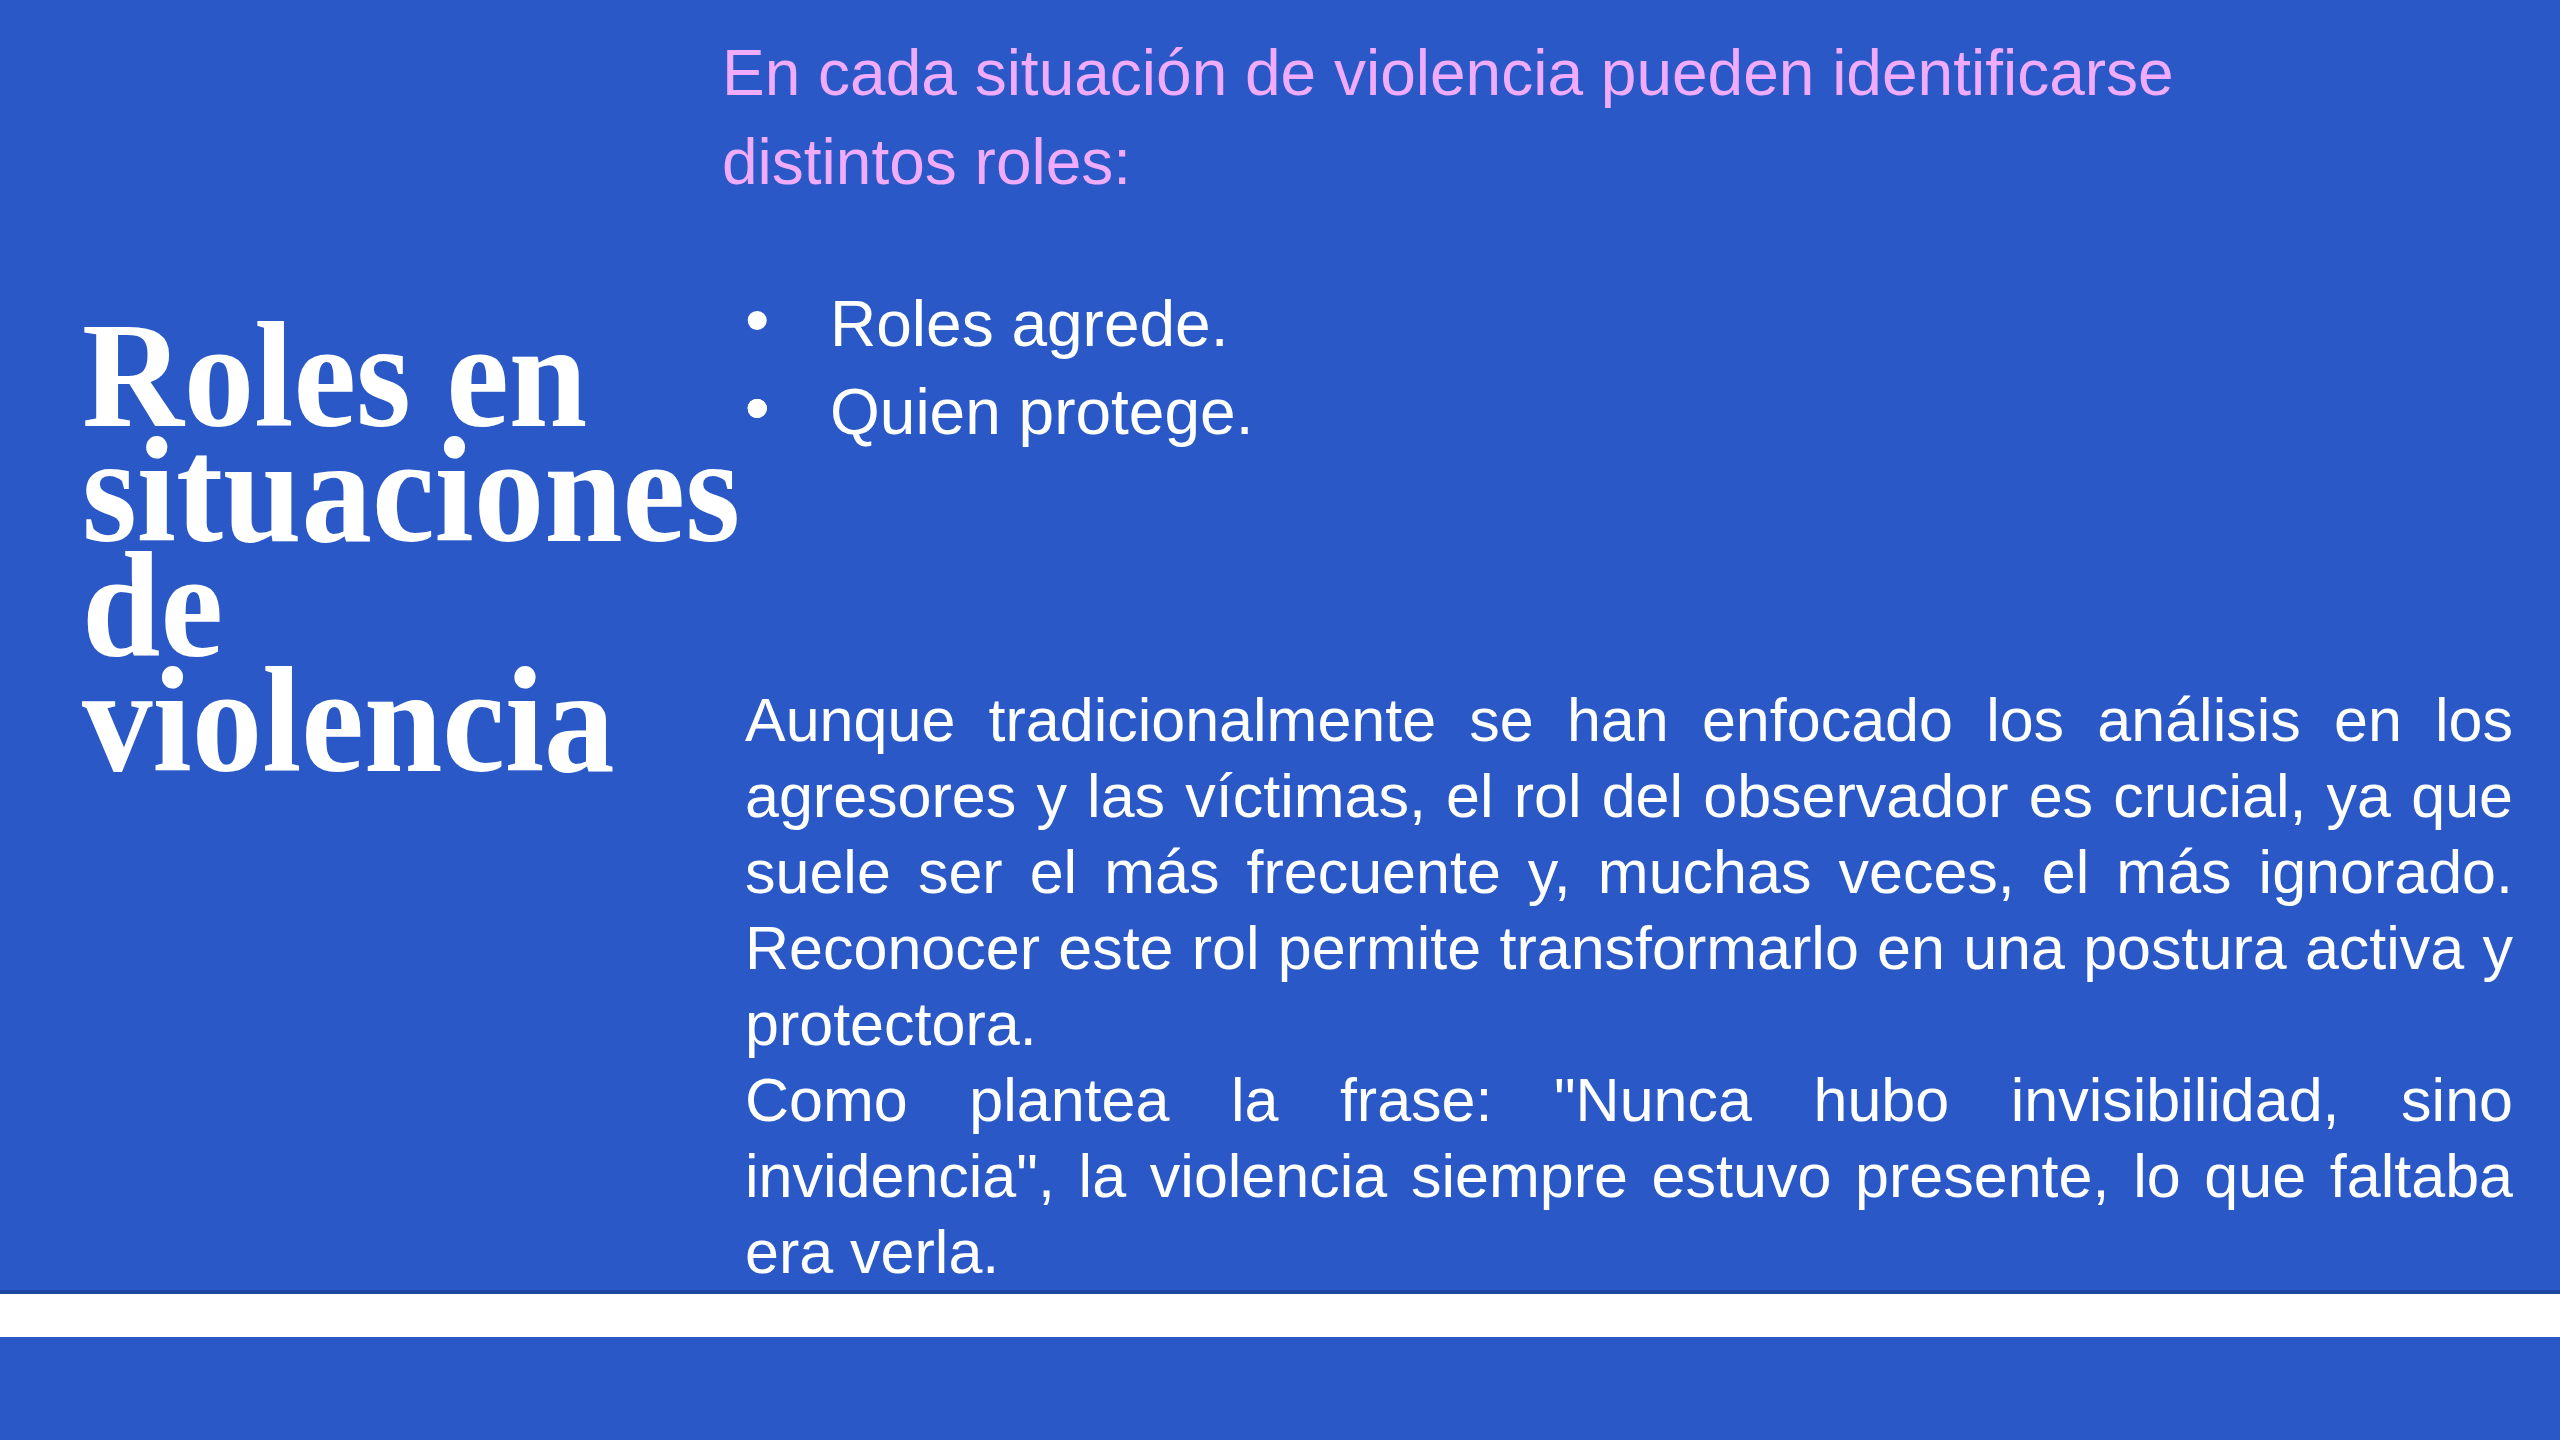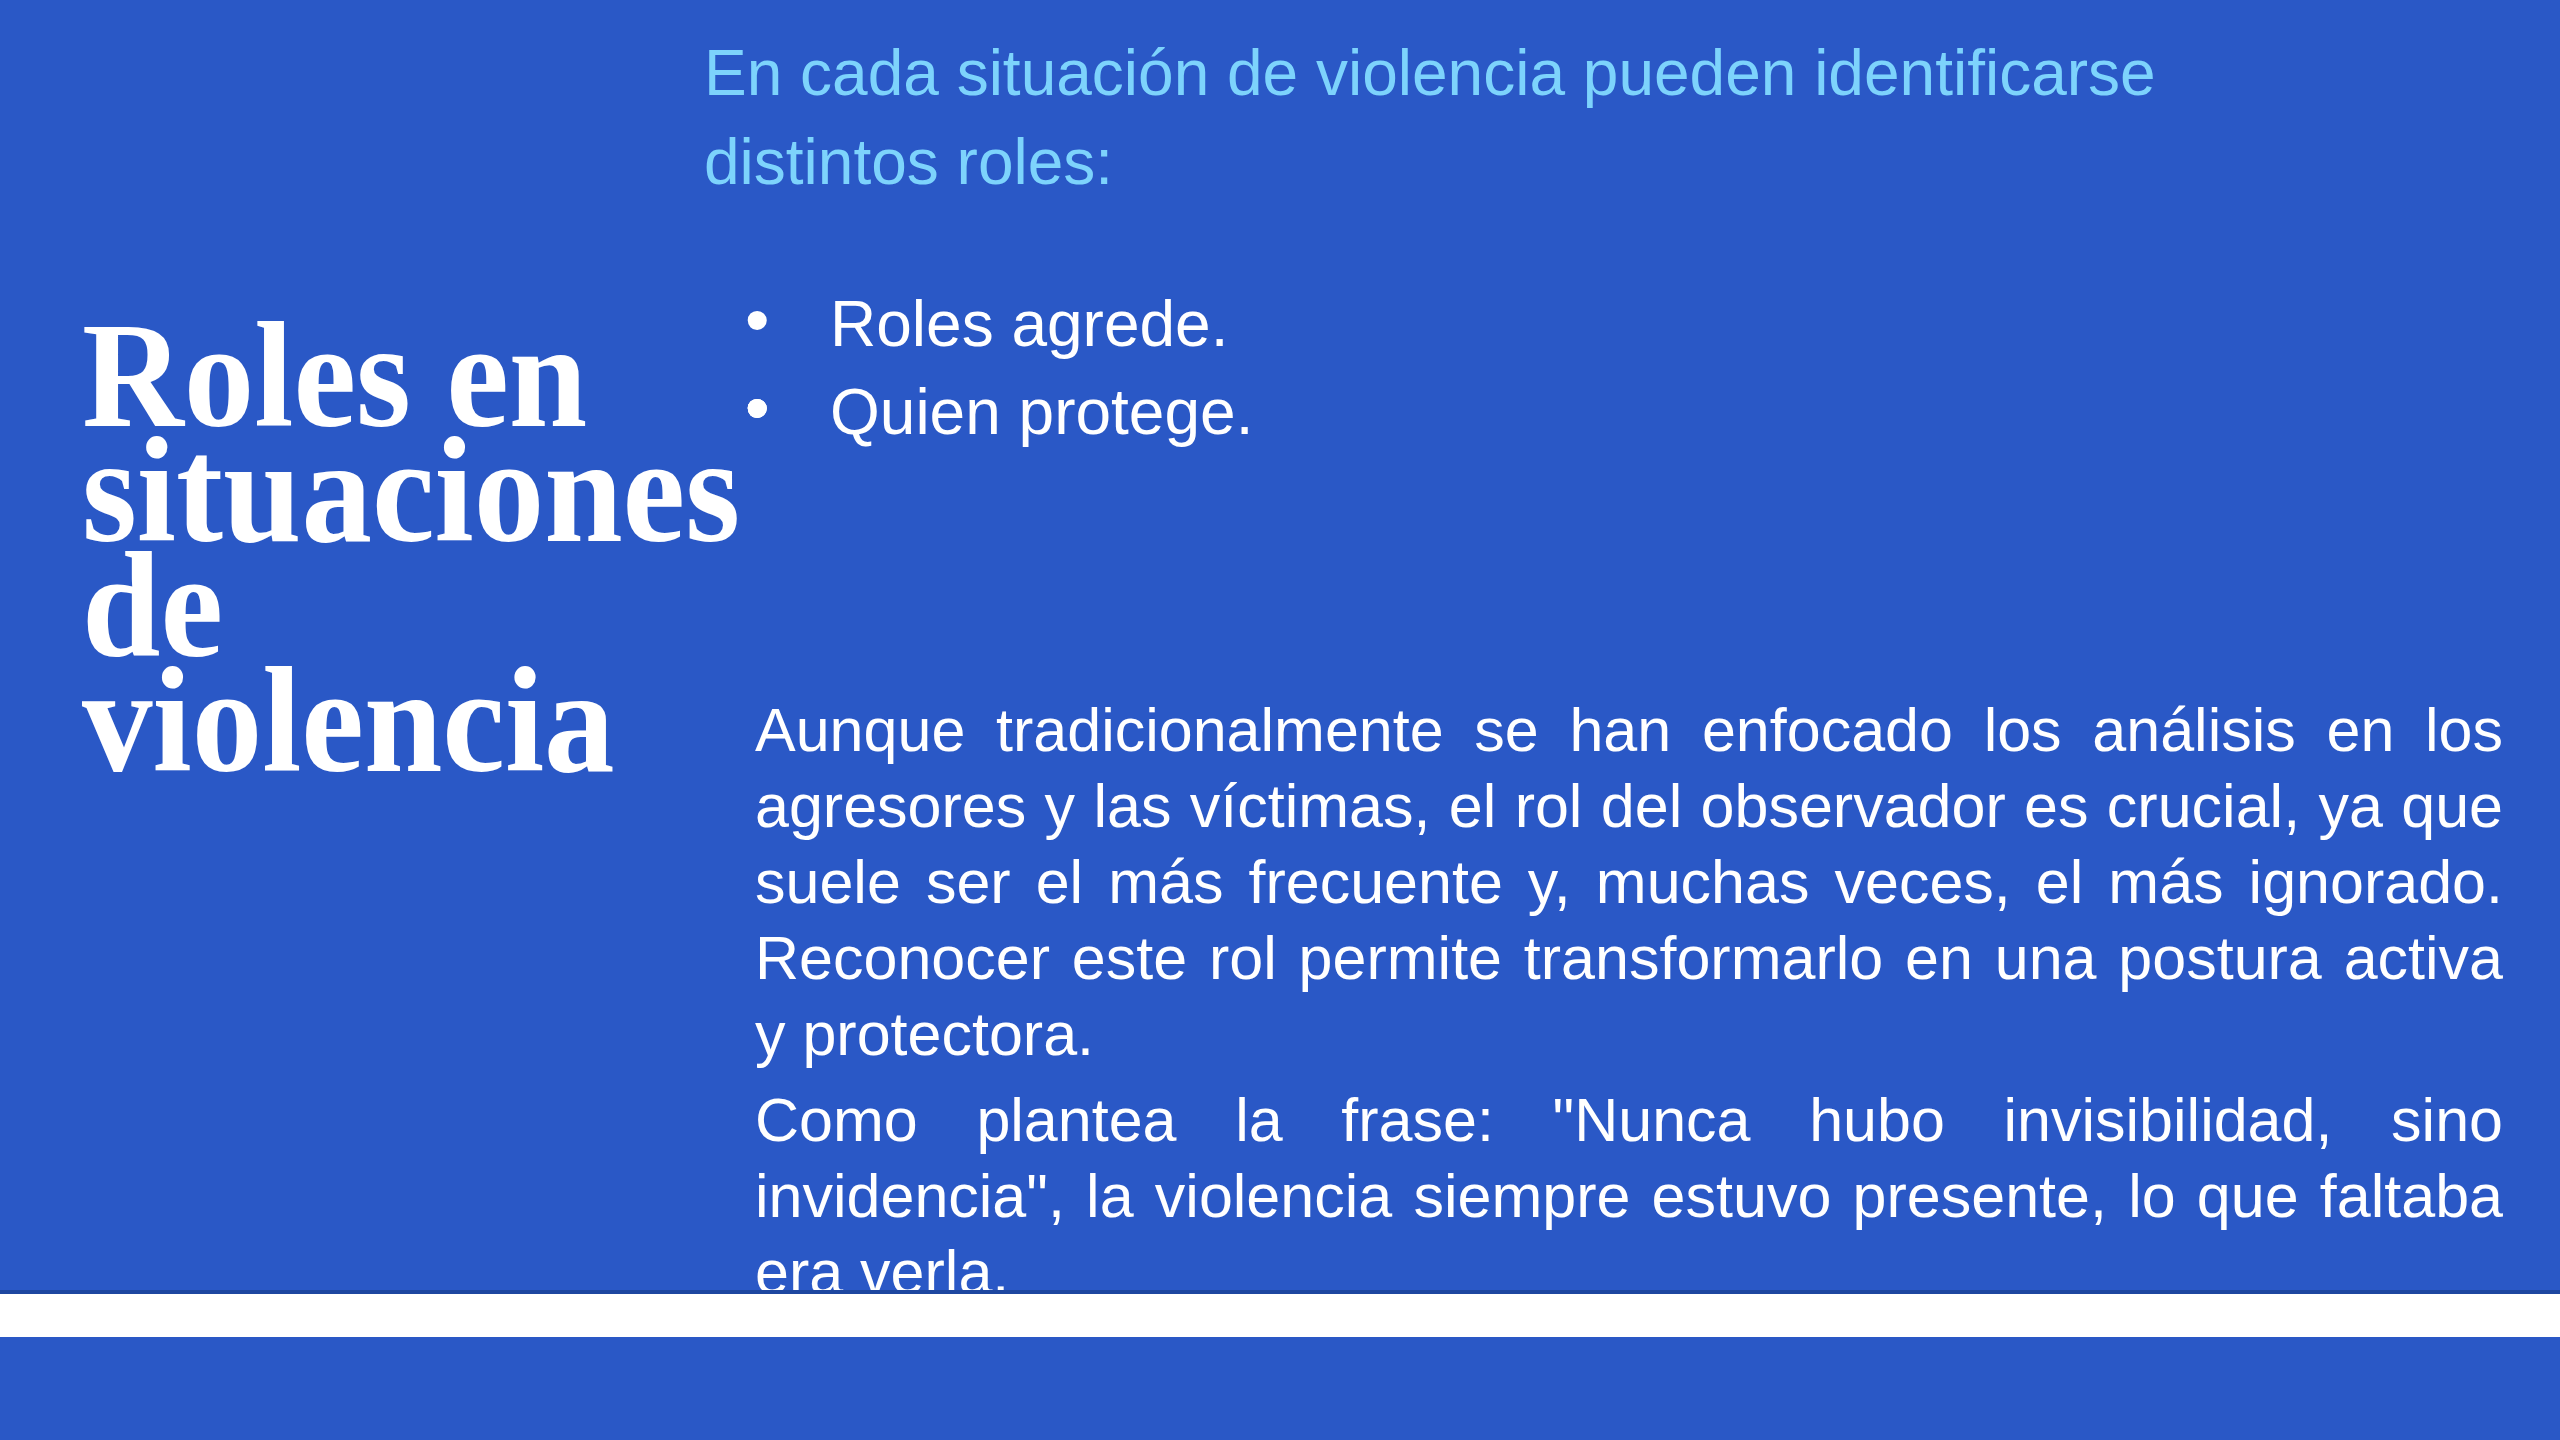--- a/index.html
+++ b/index.html
@@ -32,26 +32,26 @@
     transform-origin: left top;
   }
   .title-line {
     display: block;
     white-space: nowrap;
   }
 
   
   .intro {
     position: absolute;
-    left: 704px;
+    left: 722px;
     top: 29px;
     width: 1560px;
     font-size: 64px;
     line-height: 89px;
-    color: #7dd3fc;
+    color: #f0abfc;
   }
 
   
   .bullets {
     position: absolute;
     left: 745px;
     top: 280px;
     width: 1300px;
     margin: 0;
     padding: 0;
@@ -73,21 +73,21 @@
   }
 
   
   .paragraphs {
     position: absolute;
     left: 745px;
     top: 682px;
     width: 1768px;
   }
   .paragraphs p {
-    margin: 10px;
+    margin: 0;
     font-size: 61px;
     line-height: 76px;
     text-align: justify;
     color: #ffffff;
   }
 
   
   .divider {
     position: absolute;
     left: 0;

